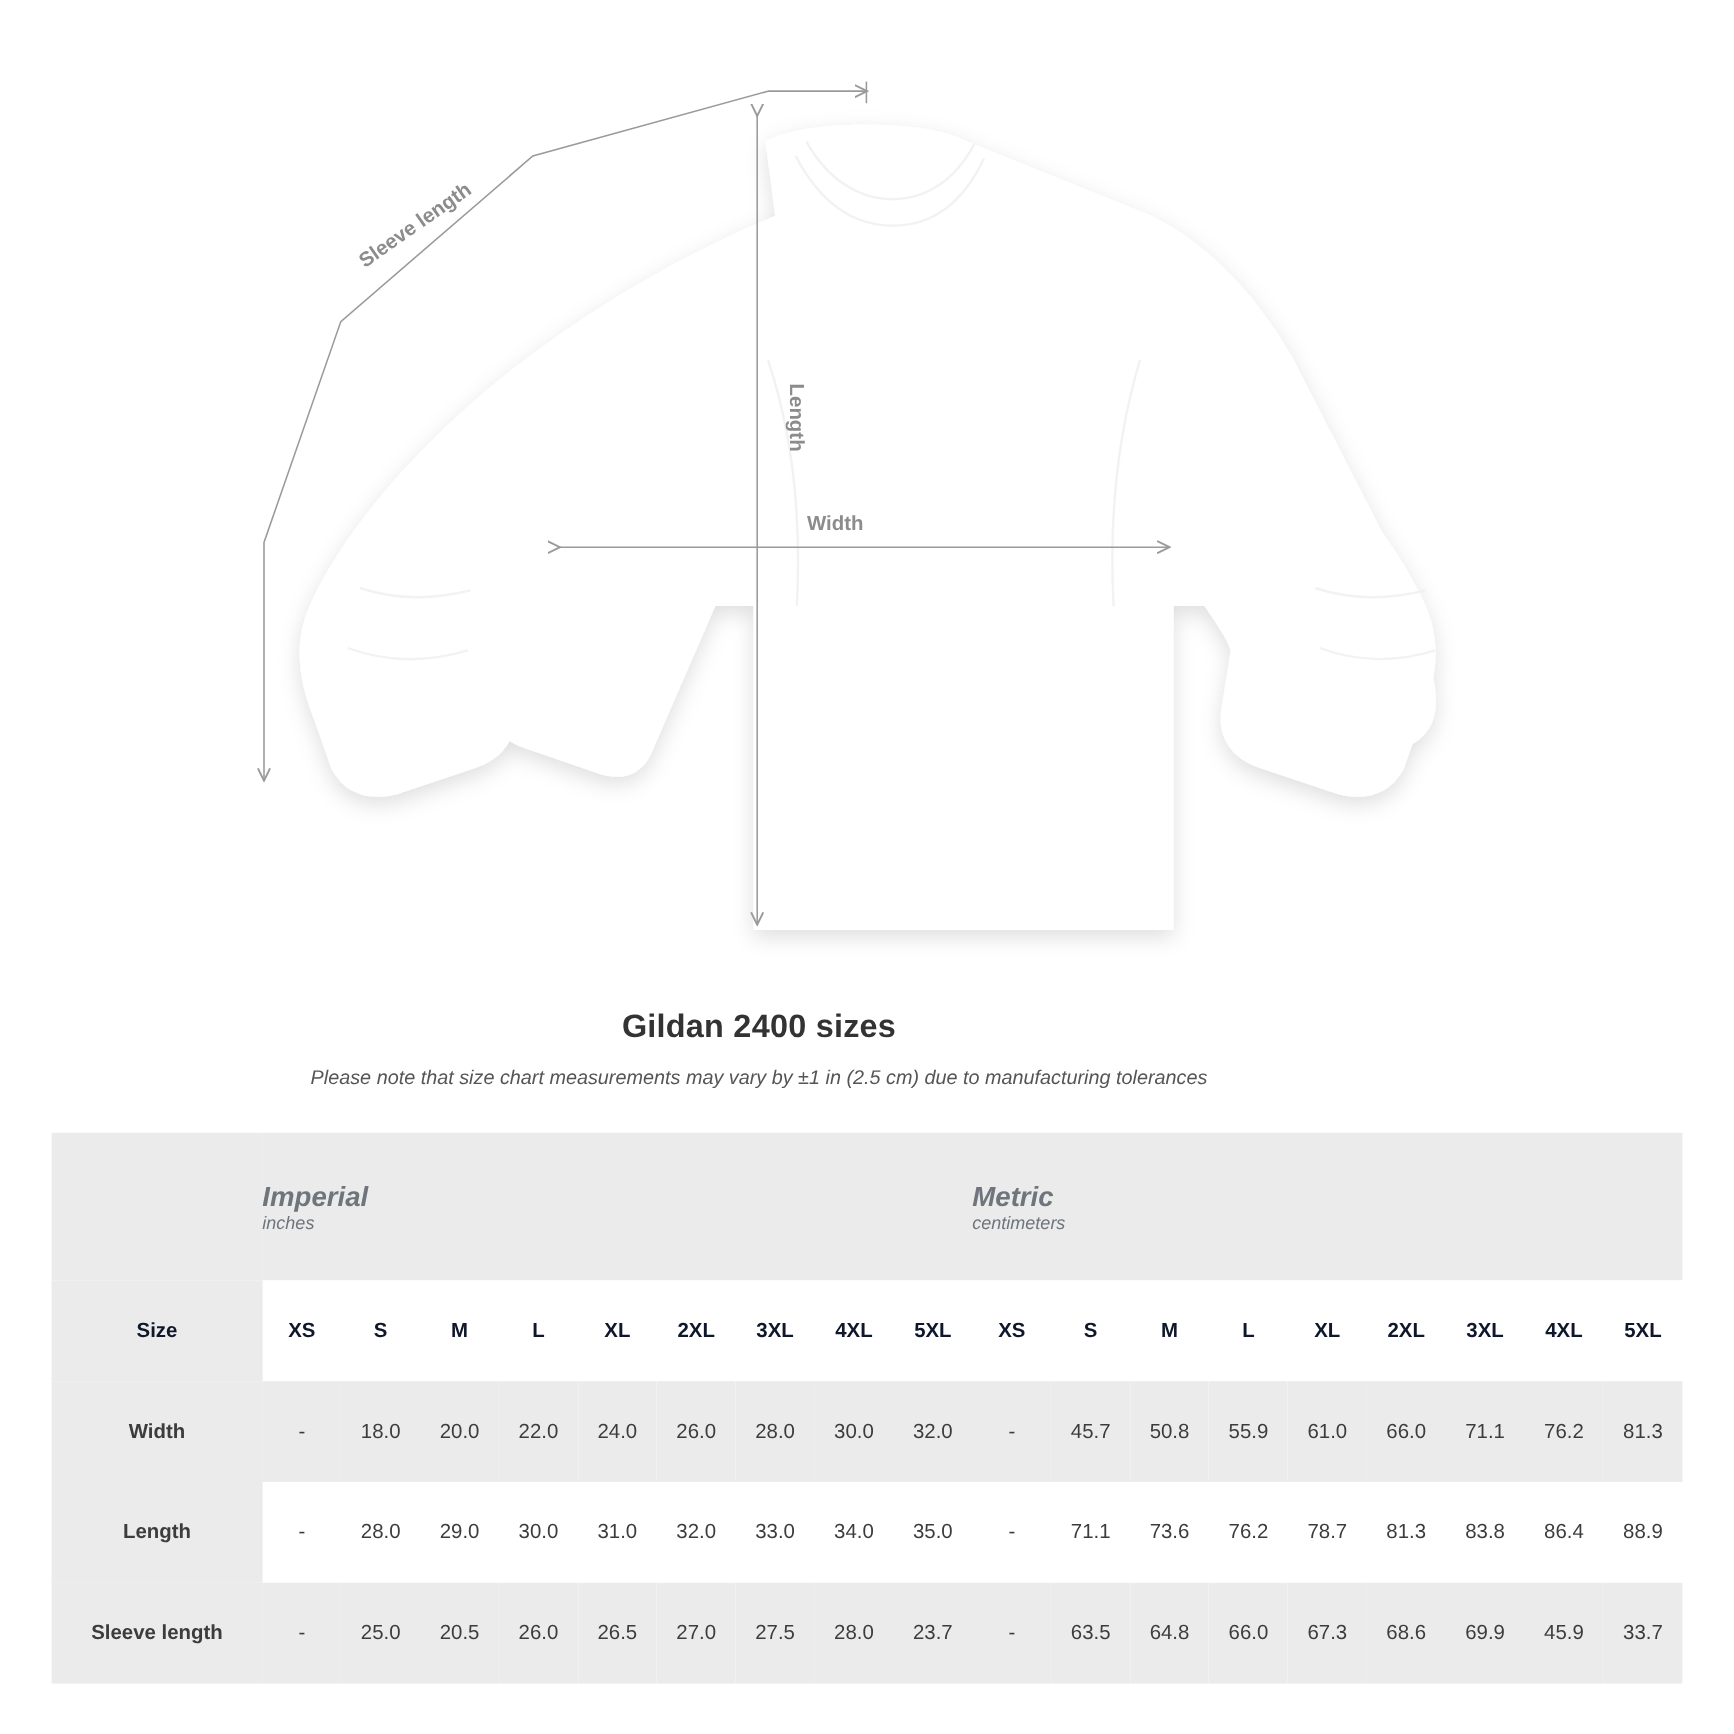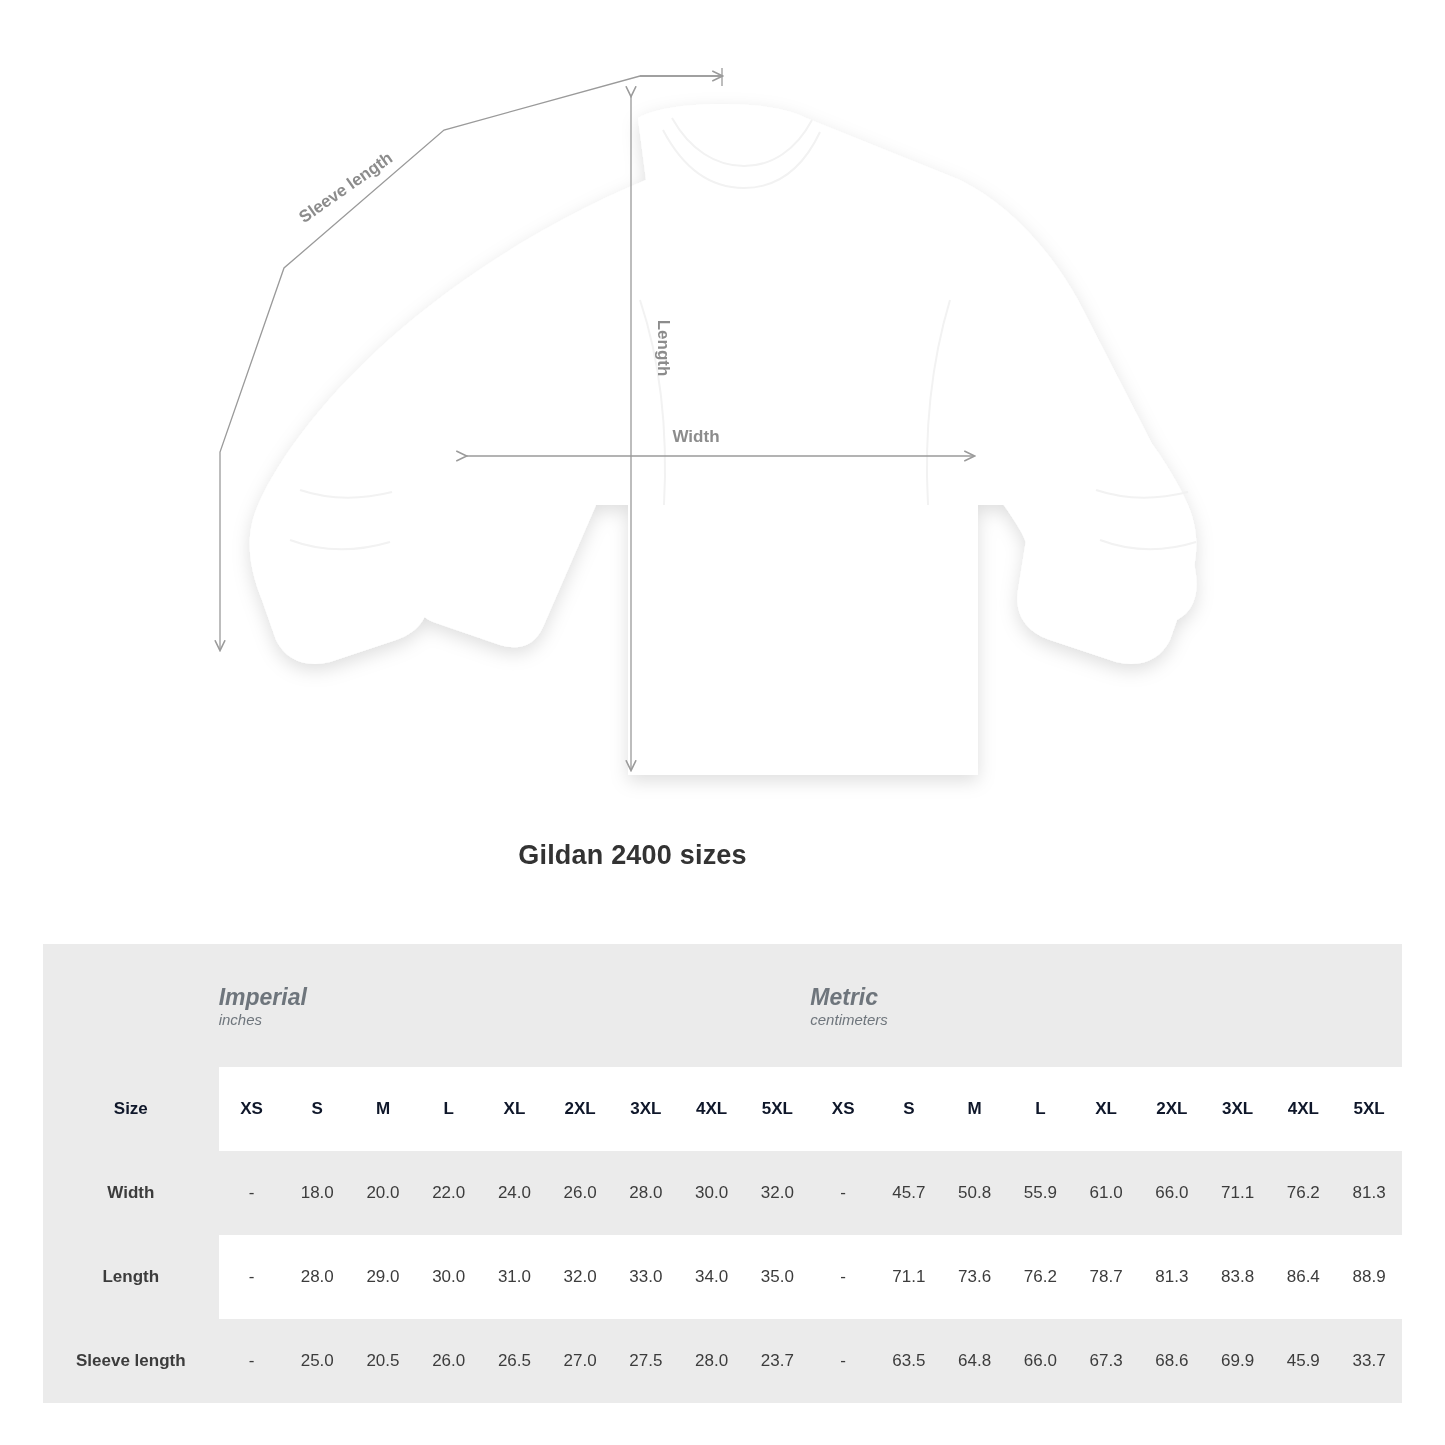--- a/index.html
+++ b/index.html
@@ -213,20 +213,21 @@
     <text x="349" y="192" transform="rotate(-35 349 192)" text-anchor="middle" font-family="Liberation Sans, sans-serif" font-size="17" font-weight="bold" fill="#8c8c8c">Sleeve length</text>
 
     <text x="658" y="348" transform="rotate(90 658 348)" text-anchor="middle" font-family="Liberation Sans, sans-serif" font-size="17" font-weight="bold" fill="#8c8c8c">Length</text>
 
     <text x="696" y="442" text-anchor="middle" font-family="Liberation Sans, sans-serif" font-size="17" font-weight="bold" fill="#8c8c8c">Width</text>
   </svg>
 </div>
 
 <div id="title-block">
   <div id="chart-title">Gildan 2400 sizes</div>
+  <div id="chart-note">Please note that size chart measurements may vary by ±1 in (2.5 cm) due to manufacturing tolerances</div>
 </div>
 
 <div id="size-table-wrap">
   <table class="size-table">
     <colgroup>
       <col class="col-label">
       <col class="col-val">
         <col class="col-val">
         <col class="col-val">
         <col class="col-val">

